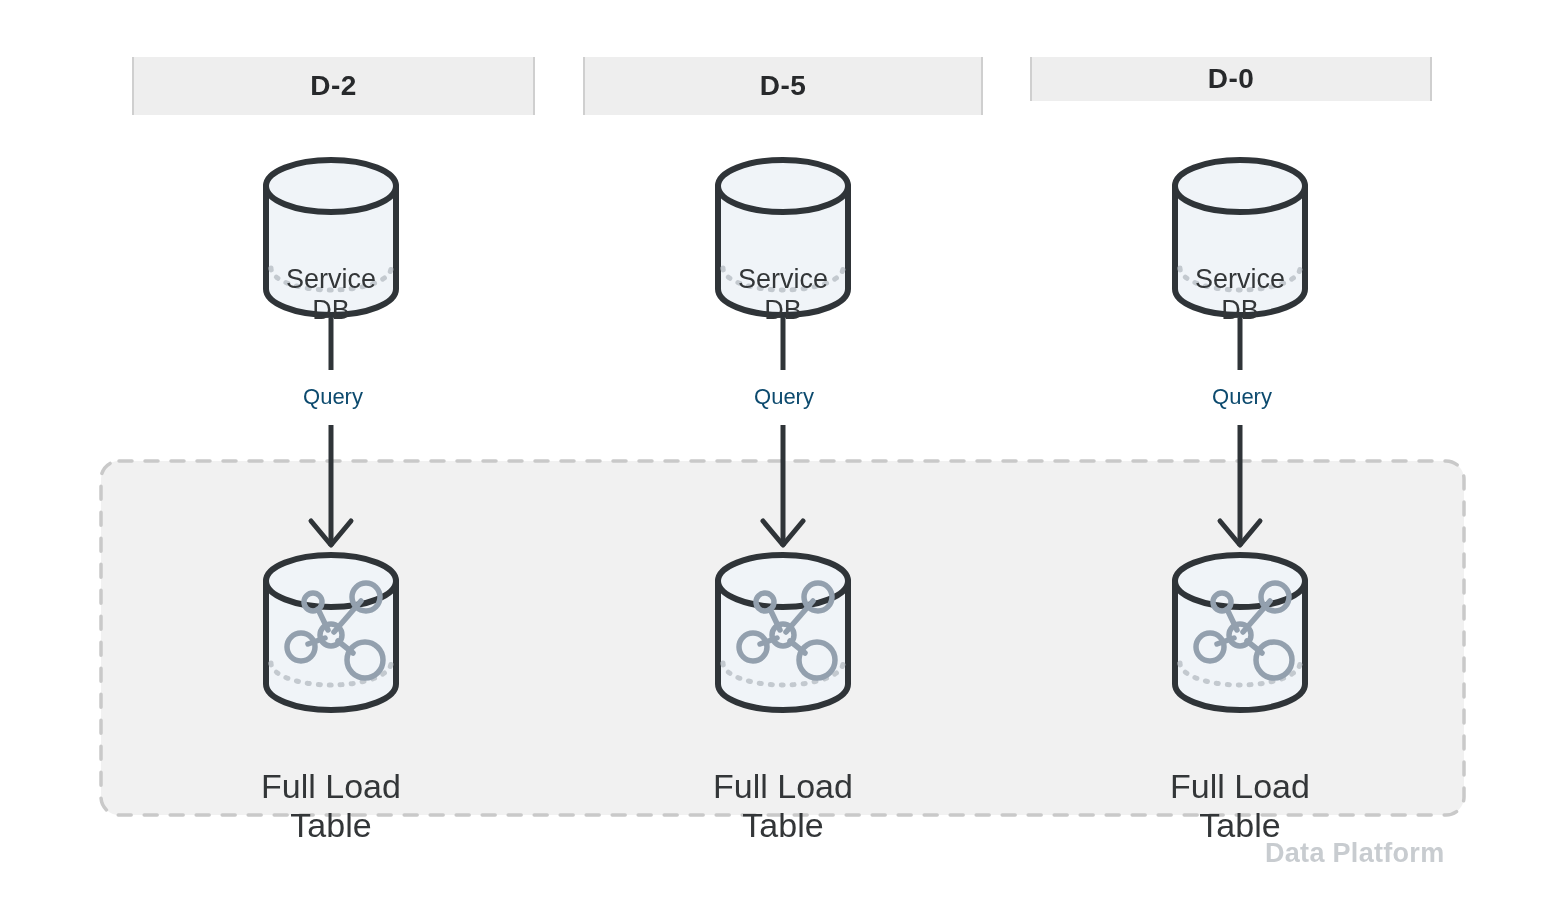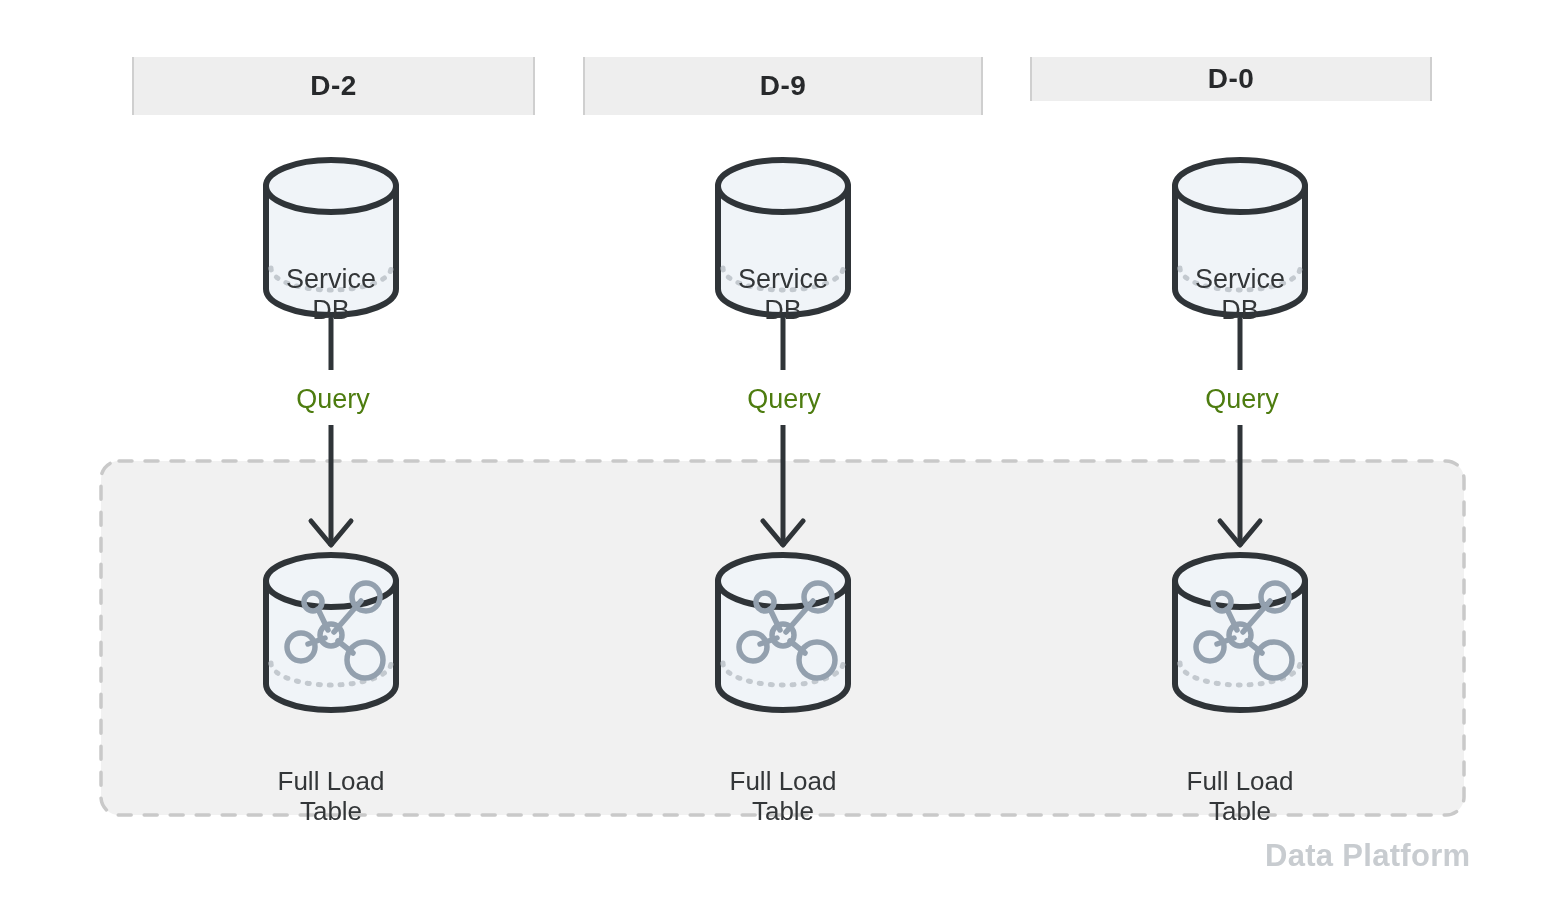--- a/index.html
+++ b/index.html
@@ -54,33 +54,33 @@
     color: #333638;
     line-height: 1.15;
     pointer-events: auto;
     margin-top: 44px;
   }
   .db-label {
     font-size: 27px;
     font-weight: 400;
   }
   .table-label {
-    font-size: 26px;
+    font-size: 34px;
     font-weight: 400;
   }
   .edge-label {
     position: absolute;
     text-align: center;
+    font-size: 22px;
+    color: #0c4a6e;
+    pointer-events: auto;
+  }
+  .platform-label {
+    position: absolute;
     font-size: 27px;
-    color: #4d7c0f;
-    pointer-events: auto;
-  }
-  .platform-label {
-    position: absolute;
-    font-size: 31px;
     font-weight: 700;
     color: #c8ccd0;
     letter-spacing: 0.3px;
     pointer-events: auto;
   }
 </style>
 </head>
 <body>
 
 <div id="canvas">
@@ -173,21 +173,21 @@
       </g>
     </g>
   </svg>
 
   <div id="text-layer" class="layer">
 
     <div class="header-box" style="left:132px; top:57px; width:403px; height:58px;">
       <span class="header-label">D-2</span>
     </div>
     <div class="header-box" style="left:583px; top:57px; width:400px; height:58px;">
-      <span class="header-label">D-9</span>
+      <span class="header-label">D-5</span>
     </div>
     <div class="header-box" style="left:1030px; top:57px; width:402px; height:44px;">
       <span class="header-label">D-0</span>
     </div>
 
     <div class="node-label db-label" style="left:231px; top:220px; width:200px;">
       <div>Service</div>
       <div>DB</div>
     </div>
     <div class="node-label db-label" style="left:683px; top:220px; width:200px;">

